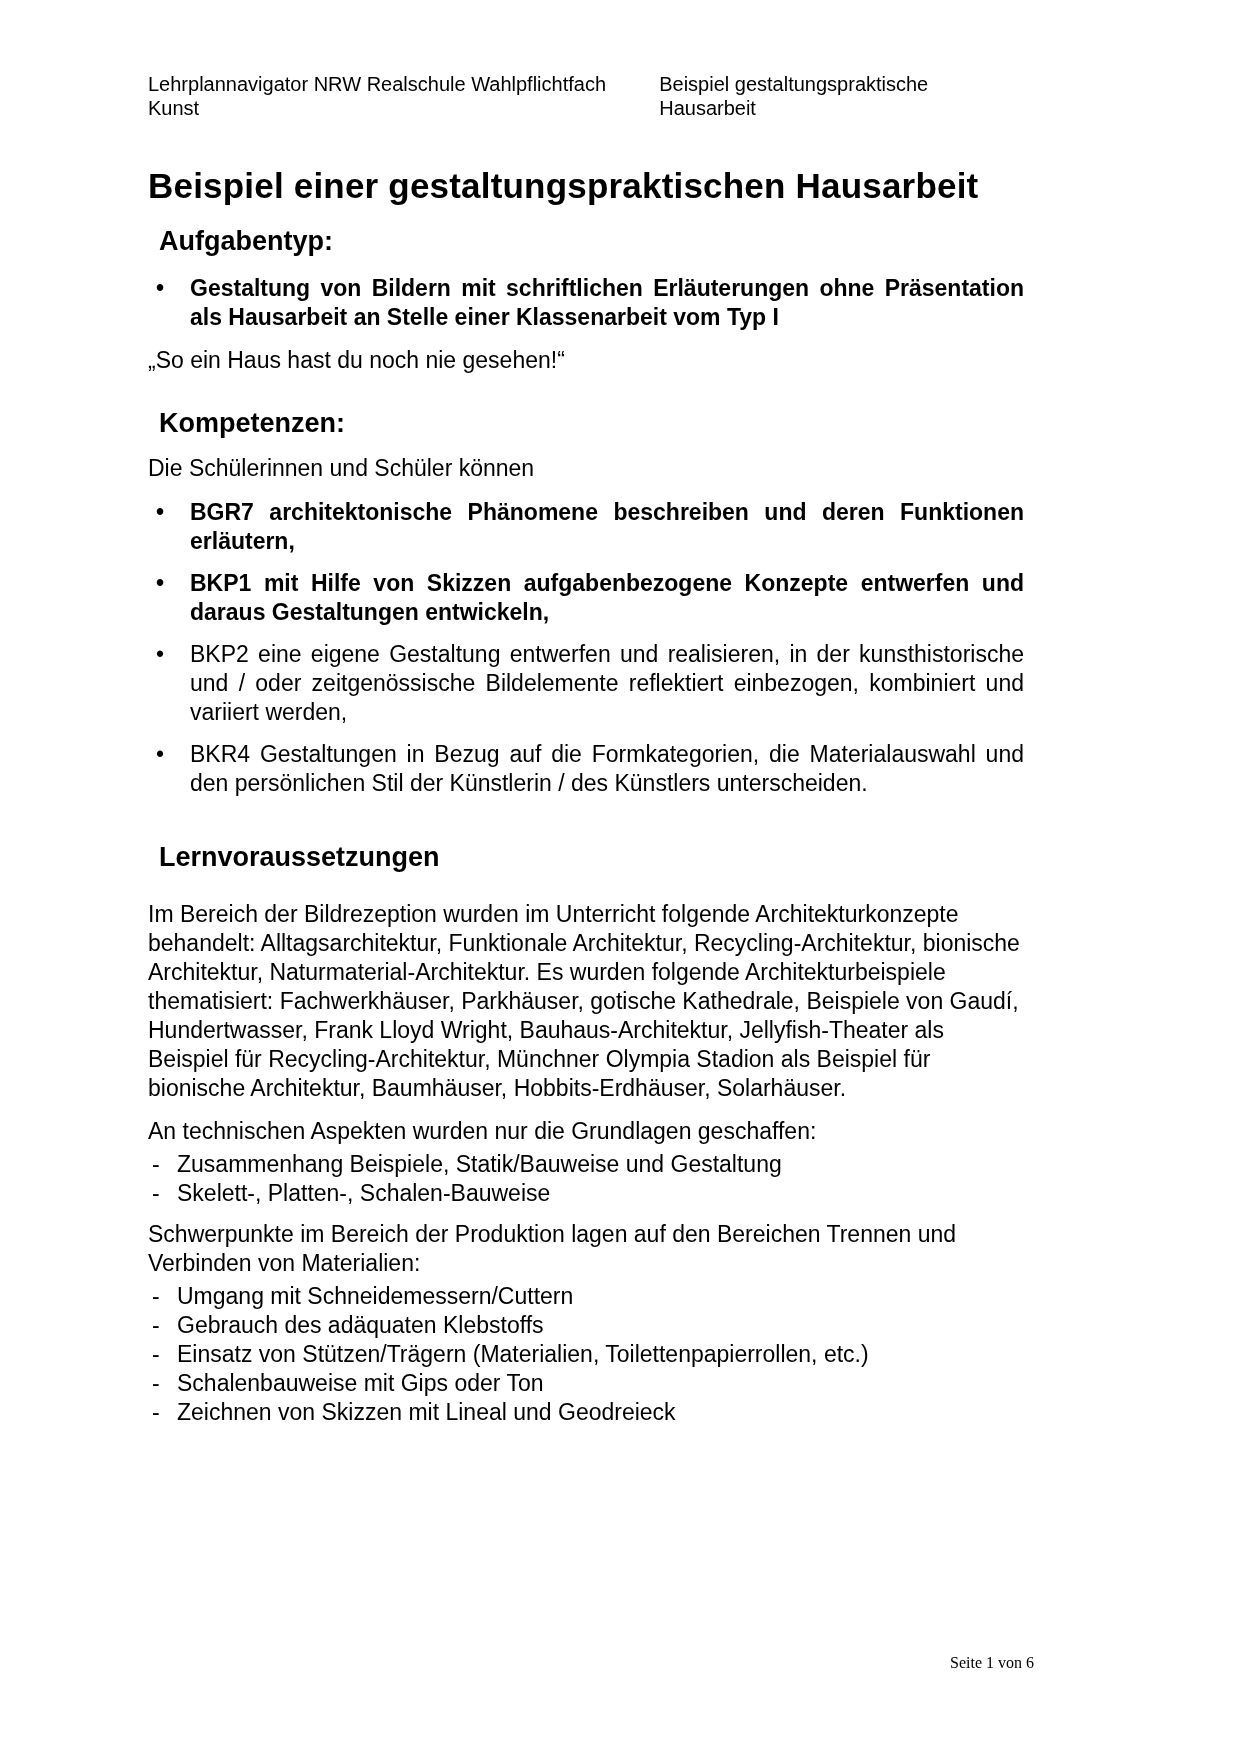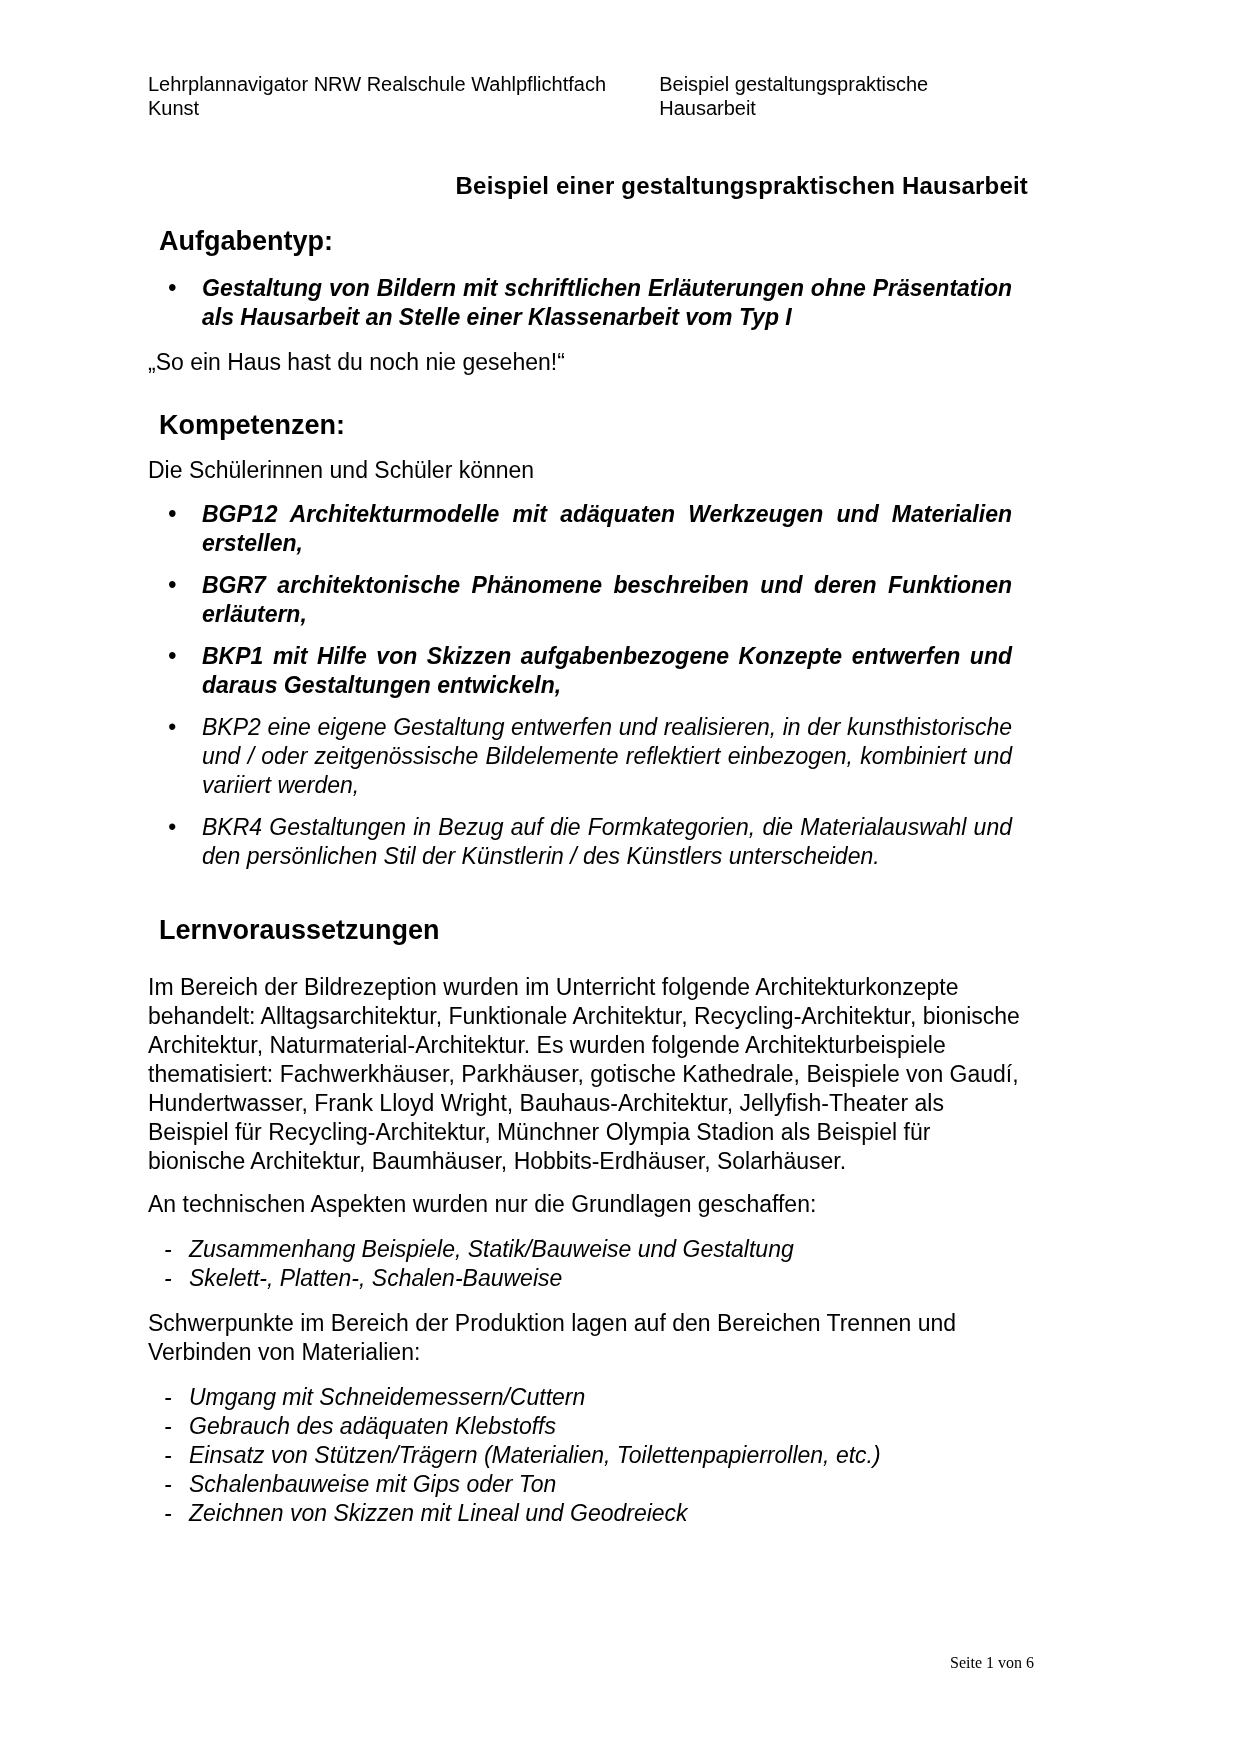--- a/index.html
+++ b/index.html
@@ -21,24 +21,24 @@
   
   .running-header {
     display: flex;
     justify-content: space-between;
     font-size: 20px;
     line-height: 24px;
   }
   
   .doc-title {
     margin: 46px 0 0 0;
-    font-size: 24px;
+    font-size: 35px;
     line-height: 40px;
     font-weight: bold;
-    text-align: right;
+    text-align: left;
     letter-spacing: 0.2px;
   }
   
   h2 {
     font-size: 27px;
     line-height: 34px;
     font-weight: bold;
     margin: 11px;
   }
   .h-aufgabentyp { margin-top: 18px; }
@@ -46,21 +46,21 @@
   .h-kompetenzen { margin-top: 31px; }
   .h-lernvoraussetzungen { margin-top: 42px; }
   
   p, li { font-size: 23px; line-height: 29px; margin: 0; }
   .quote { margin-top: 14px; }
   .intro { margin-top: 14px; }
   .para1 { margin-top: 26px; }
   .para2 { margin-top: 14px; }
   .para3 { margin-top: 12px; }
   
-  ul { list-style: none; margin: 16px; padding: 0; font-style: italic; }
+  ul { list-style: none; margin: 4px; padding: 0; }
   ul.bullets { margin-top: 15px; }
   ul.bullets-first { margin-top: 16px; }
   ul.bullets > li, ul.bullets-first > li {
     position: relative;
     padding-left: 38px;
     margin-bottom: 13px;
     text-align: justify;
   }
   ul.bullets > li::before, ul.bullets-first > li::before {
     content: "\2022";
@@ -105,21 +105,20 @@
 
   <li class="bold">Gestaltung von Bildern mit schriftlichen Erläuterungen ohne Präsentation als Hausarbeit an Stelle einer Klassenarbeit vom Typ I</li>
     </ul>
 
   <p class="quote">„So ein Haus hast du noch nie gesehen!“</p>
 
   <h2 class="h-kompetenzen">Kompetenzen:</h2>
   <p class="intro">Die Schülerinnen und Schüler können</p>
   <ul class="bullets">
 
-  <li class="bold">BGP12 Architekturmodelle mit adäquaten Werkzeugen und Materialien erstellen,</li>
       <li class="bold">BGR7 architektonische Phänomene beschreiben und deren Funktionen erläutern,</li>
       <li class="bold">BKP1 mit Hilfe von Skizzen aufgabenbezogene Konzepte entwerfen und daraus Gestaltungen entwickeln,</li>
       <li>BKP2 eine eigene Gestaltung entwerfen und realisieren, in der kunsthistorische und / oder zeitgenössische Bildelemente reflektiert einbezogen, kombiniert und variiert werden,</li>
       <li>BKR4 Gestaltungen in Bezug auf die Formkategorien, die Materialauswahl und den persönlichen Stil der Künstlerin / des Künstlers unterscheiden.</li>
     </ul>
 
   <h2 class="h-lernvoraussetzungen">Lernvoraussetzungen</h2>
   <p class="para1">Im Bereich der Bildrezeption wurden im Unterricht folgende Architekturkonzepte behandelt: Alltagsarchitektur, Funktionale Architektur, Recycling-Architektur, bionische Architektur, Naturmaterial-Architektur. Es wurden folgende Architekturbeispiele thematisiert: Fachwerkhäuser, Parkhäuser, gotische Kathedrale, Beispiele von Gaudí, Hundertwasser, Frank Lloyd Wright, Bauhaus-Architektur, Jellyfish-Theater als Beispiel für Recycling-Architektur, Münchner Olympia Stadion als Beispiel für bionische Architektur, Baumhäuser, Hobbits-Erdhäuser, Solarhäuser.</p>
   <p class="para2">An technischen Aspekten wurden nur die Grundlagen geschaffen:</p>
   <ul class="dashlist">

